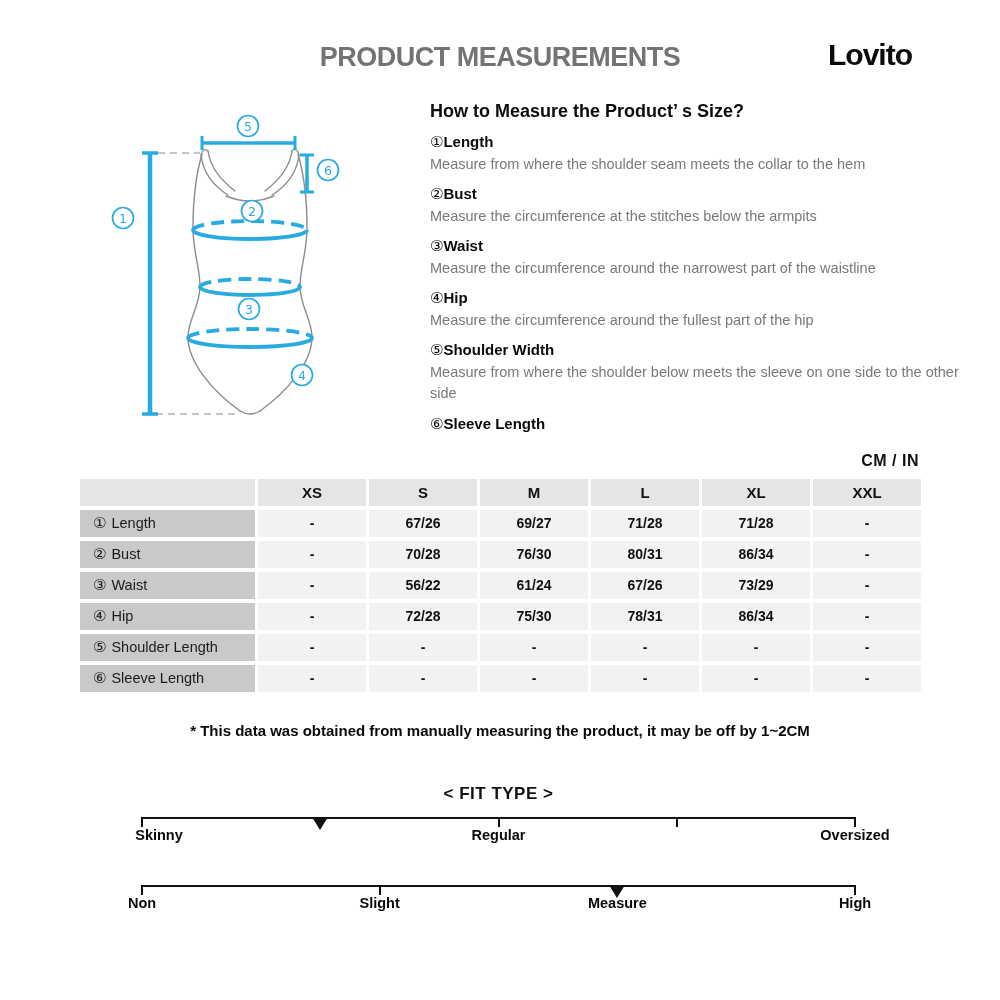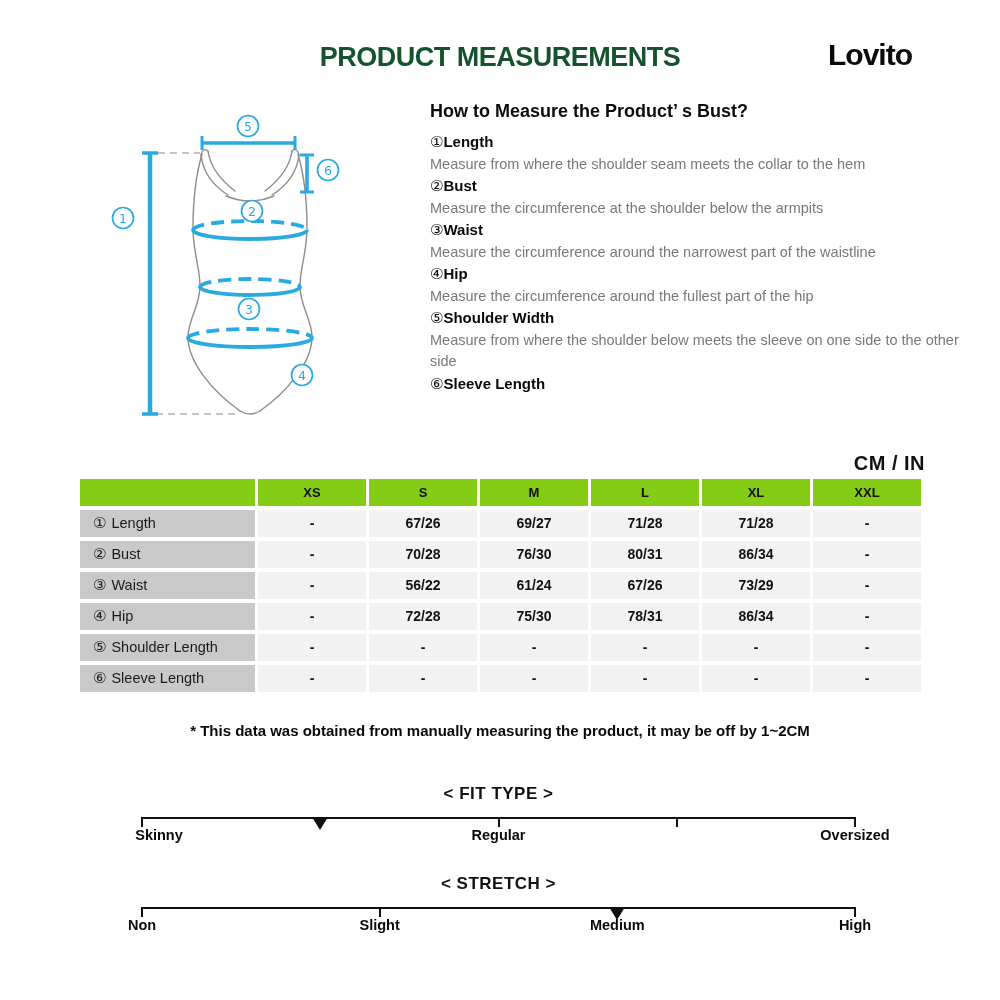--- a/index.html
+++ b/index.html
@@ -5,51 +5,51 @@
   * { margin:0; padding:0; box-sizing:border-box; }
   html,body { background:#fff; }
   .page {
     position:relative; width:1000px; height:1000px; margin:0 auto;
     background:#fff; overflow:hidden;
     font-family:"Liberation Sans", sans-serif; color:#111;
   }
   
   .page-title {
     position:absolute; top:42px; left:0; right:0; text-align:center;
-    font-size:27px; font-weight:700; letter-spacing:-0.5px; color:#14532d;
+    font-size:27px; font-weight:700; letter-spacing:-0.5px; color:#737373;
   }
   .brand-logo {
     position:absolute; top:38px; right:88px;
     font-size:30px; font-weight:700; letter-spacing:-1px; color:#0a0a0a;
   }
   
   .diagram { position:absolute; left:90px; top:110px; }
   
   .guide { position:absolute; left:430px; top:101px; width:545px; }
   .guide-heading { font-size:18px; font-weight:700; margin-bottom:9px; color:#0a0a0a; }
   .guide-item { line-height:21.5px; }
-  .g-title { font-size:15px; font-weight:700; color:#0a0a0a; }
+  .g-title { font-size:15px; font-weight:700; color:#0a0a0a;margin-top:8px; }
   .g-num { font-family:"DejaVu Sans", sans-serif; font-weight:400; font-size:15px; }
   .g-desc { font-size:14.5px; color:#787878; }
   
   .units-label {
-    position:absolute; top:452px; right:75px;
-    font-size:20px; font-weight:700; letter-spacing:0.5px;
+    position:absolute; top:452px; right:81px;
+    font-size:16px; font-weight:700; letter-spacing:0.5px;
   }
   
   .size-table {
     position:absolute; left:80px; top:479px; width:841px;
     display:grid;
     grid-template-columns:175px repeat(6, 1fr);
     grid-template-rows:27px repeat(6, 27.5px);
     gap:3.5px 3px;
   }
   .th {
-    background:#84cc16; display:flex; align-items:center; justify-content:center;
-    font-size:13px; font-weight:700;
+    background:#e5e5e5; display:flex; align-items:center; justify-content:center;
+    font-size:15px; font-weight:700;
   }
   .tl {
     background:#c9c9c9; display:flex; align-items:center;
     padding-left:13px; font-size:14.5px; color:#1a1a1a;
   }
   .tl .circ { font-family:"DejaVu Sans", sans-serif; font-size:15px; margin-right:5px; }
   .td {
     background:#f2f2f2; display:flex; align-items:center; justify-content:center;
     font-size:14px; font-weight:700;
   }
@@ -138,29 +138,29 @@
       <circle class="num-circle" cx="212" cy="265" r="10.5"></circle>
         <text class="num-text" x="212" y="269.5">4</text>
       <circle class="num-circle" cx="158" cy="16" r="10.5"></circle>
         <text class="num-text" x="158" y="20.5">5</text>
       <circle class="num-circle" cx="238" cy="60" r="10.5"></circle>
         <text class="num-text" x="238" y="64.5">6</text>
     </g>
   </svg>
 
   <div class="guide">
-    <div class="guide-heading">How to Measure the Product’ s Bust?</div>
+    <div class="guide-heading">How to Measure the Product’ s Size?</div>
 
     <div class="guide-item">
       <div class="g-title"><span class="g-num">①</span><span>Length</span></div>
       <div class="g-desc">Measure from where the shoulder seam meets the collar to the hem</div>
     </div>
     <div class="guide-item">
       <div class="g-title"><span class="g-num">②</span><span>Bust</span></div>
-      <div class="g-desc">Measure the circumference at the shoulder below the armpits</div>
+      <div class="g-desc">Measure the circumference at the stitches below the armpits</div>
     </div>
     <div class="guide-item">
       <div class="g-title"><span class="g-num">③</span><span>Waist</span></div>
       <div class="g-desc">Measure the circumference around the narrowest part of the waistline</div>
     </div>
     <div class="guide-item">
       <div class="g-title"><span class="g-num">④</span><span>Hip</span></div>
       <div class="g-desc">Measure the circumference around the fullest part of the hip</div>
     </div>
     <div class="guide-item">
@@ -263,29 +263,28 @@
         <i class="marker" style="left: 25%;"></i>
       </div>
     <div class="scale-labels">
         <span class="scale-label" style="left: 0%; margin-left: 17px;">Skinny</span>
         <span class="scale-label" style="left: 50%;">Regular</span>
         <span class="scale-label" style="left: 100%;">Oversized</span>
       </div>
   </div>
 
   <div class="scale" style="top:874px">
-    <div class="scale-heading">&lt; STRETCH &gt;</div>
     <div class="scale-line">
         <i class="tick" style="left: 0%;"></i>
         <i class="tick" style="left: 33.33%;"></i>
         <i class="tick" style="left: 66.67%;"></i>
         <i class="tick" style="left: 100%;"></i>
         <i class="marker" style="left: 66.67%;"></i>
       </div>
     <div class="scale-labels">
         <span class="scale-label" style="left: 0%;">Non</span>
         <span class="scale-label" style="left: 33.33%;">Slight</span>
-        <span class="scale-label" style="left: 66.67%;">Medium</span>
+        <span class="scale-label" style="left: 66.67%;">Measure</span>
         <span class="scale-label" style="left: 100%;">High</span>
       </div>
   </div>
 
 </div>
 
 </body></html>

